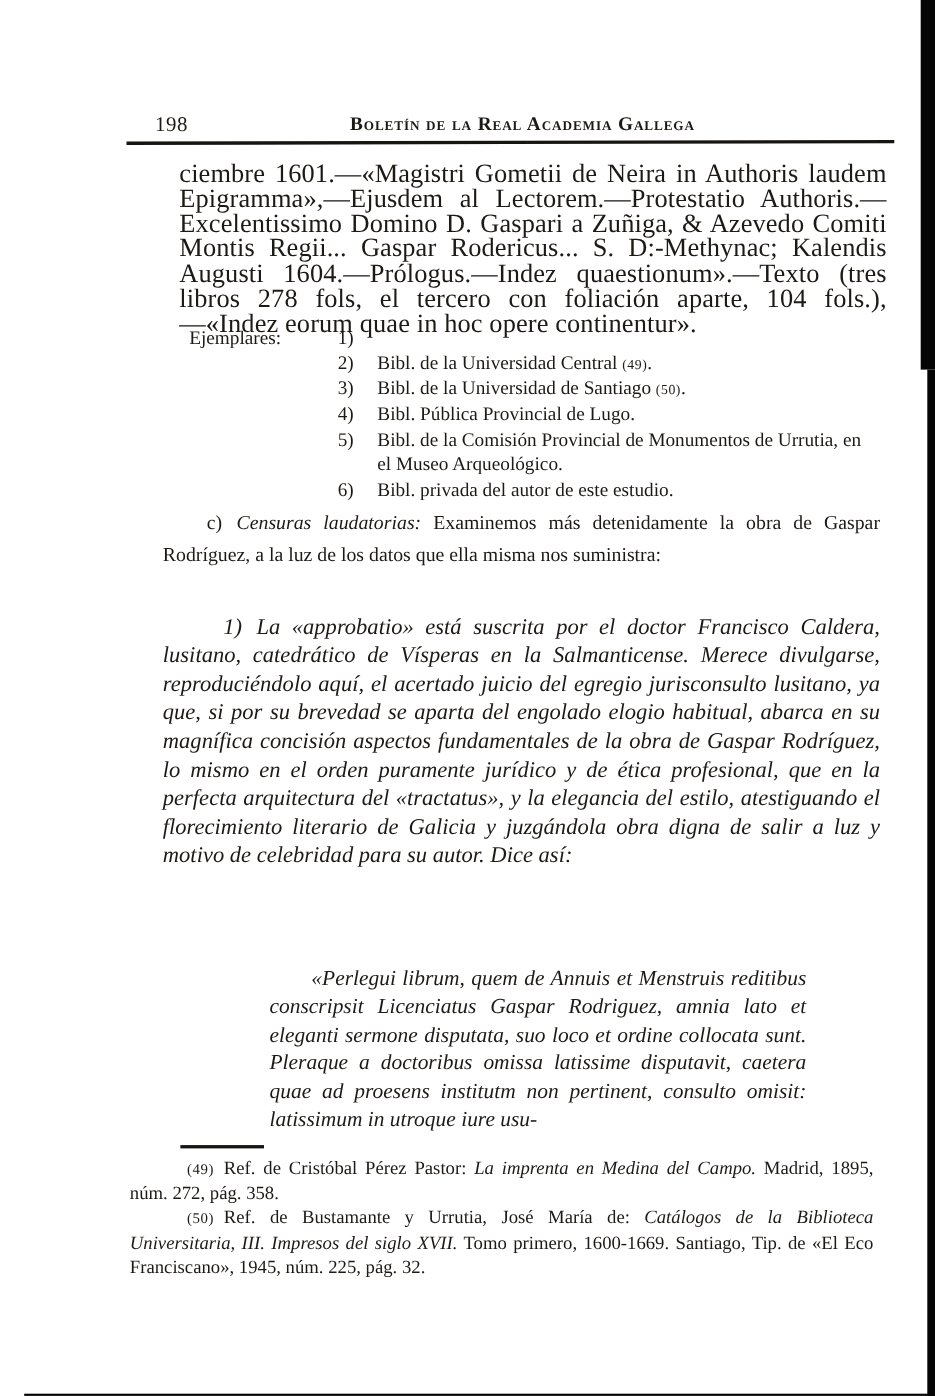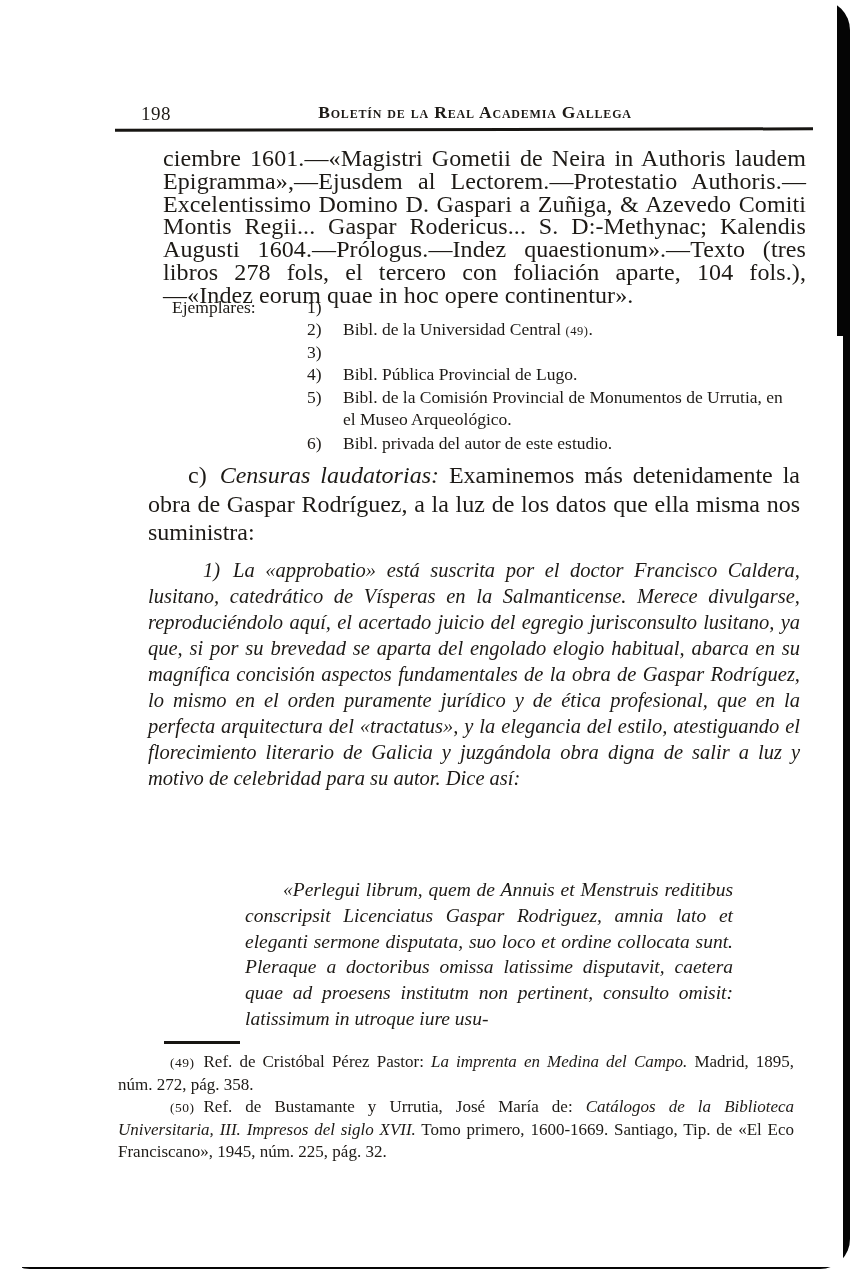--- a/index.html
+++ b/index.html
@@ -4,21 +4,20 @@
 <style>
   html, body { margin: 0; padding: 0; background: #ffffff; }
   .page {
     position: relative;
     width: 850px;
     height: 1269px;
     background: #ffffff;
     color: #1d1a16;
     font-family: "Liberation Serif", "DejaVu Serif", serif;
     overflow: hidden;
-    border-radius: 30px;
   }
   .page-number {
     position: absolute;
     top: 103px; left: 141px;
     font-size: 19px;
     letter-spacing: 0.5px;
   }
   .journal-title {
     position: absolute;
     top: 102px; left: 150px; width: 650px;
@@ -48,21 +47,21 @@
     font-size: 17.5px; line-height: 21.6px;
   }
   .ej-row { display: flex; align-items: flex-start; }
   .ej-gutter { width: 135px; flex: 0 0 135px; }
   .ej-num { width: 36px; flex: 0 0 36px; }
   .ej-text { width: 450px; flex: 0 0 450px; }
   .fnref { font-size: 12.5px; letter-spacing: 0.5px; }
   .sec-c {
     position: absolute;
     top: 461px; left: 148px; width: 652px;
-    font-size: 24px; line-height: 28.5px;
+    font-size: 18px; line-height: 28.5px;
     text-align: justify;
     text-indent: 40px;
   }
   .marker { padding-right: 13px; }
   .italic { font-style: italic; }
   .para-main {
     position: absolute;
     top: 557px; left: 148px; width: 652px;
     font-size: 20.5px; line-height: 26px;
     text-align: justify;
@@ -124,20 +123,21 @@
       <span class="ej-num">1)</span>
     </div>
     <div class="ej-row">
       <span class="ej-gutter"></span>
       <span class="ej-num">2)</span>
       <span class="ej-text"><span>Bibl. de la Universidad Central </span><span class="fnref">(49)</span><span>.</span></span>
     </div>
     <div class="ej-row">
       <span class="ej-gutter"></span>
       <span class="ej-num">3)</span>
+      <span class="ej-text"><span>Bibl. de la Universidad de Santiago </span><span class="fnref">(50)</span><span>.</span></span>
     </div>
     <div class="ej-row">
       <span class="ej-gutter"></span>
       <span class="ej-num">4)</span>
       <span class="ej-text"><span>Bibl. Pública Provincial de Lugo.</span><span class="fnref"></span><span></span></span>
     </div>
     <div class="ej-row">
       <span class="ej-gutter"></span>
       <span class="ej-num">5)</span>
       <span class="ej-text"><span>Bibl. de la Comisión Provincial de Monumentos de Urrutia, en el Museo Arqueológico.</span><span class="fnref"></span><span></span></span>

